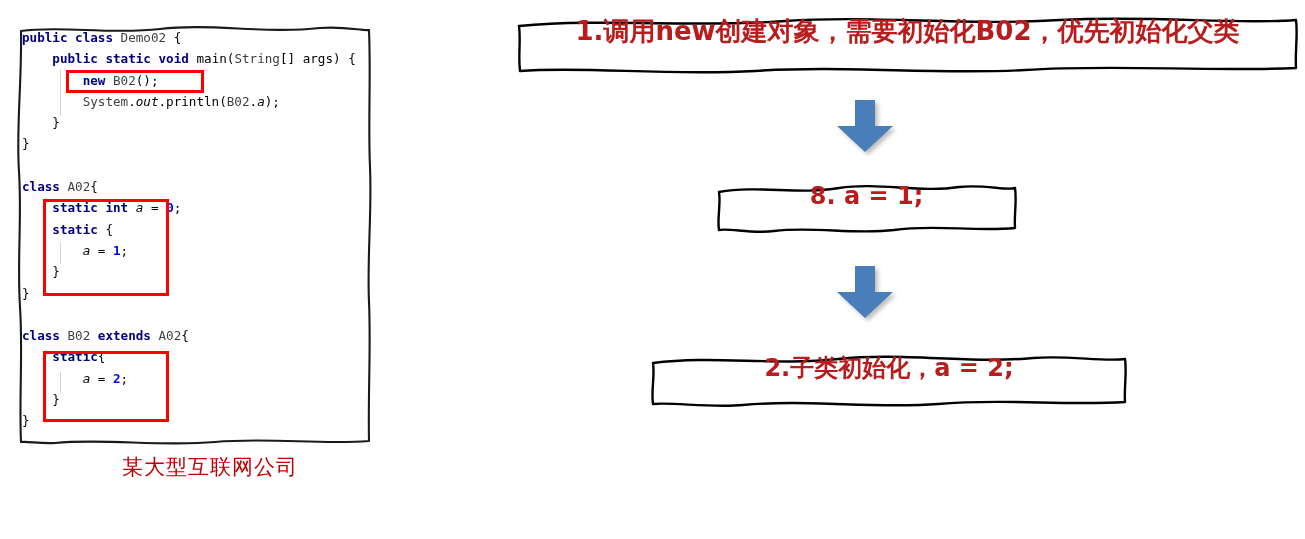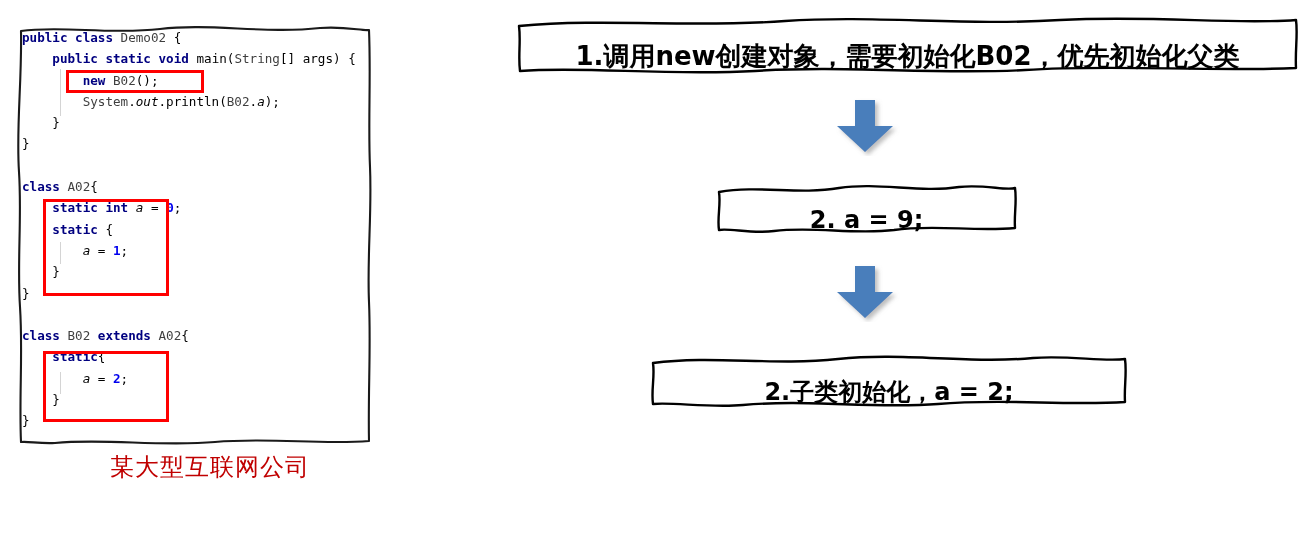--- a/index.html
+++ b/index.html
@@ -66,35 +66,35 @@
   }
 
   
   #caption {
     position: absolute;
     left: 20px;
     top: 452px;
     width: 380px;
     text-align: center;
     color: #c00000;
-    font-size: 24px;
+    font-size: 21px;
     line-height: 31px;
     font-family: "DejaVu Sans", "Liberation Sans", sans-serif;
     letter-spacing: 1px;
   }
   #caption div { display: block; }
 
   
   .flowbox {
     position: absolute;
     display: flex;
-    align-items: flex-end;
+    align-items: flex-start;
     justify-content: center;
     box-sizing: border-box;
-    color: #000000;
+    color: #b91c1c;
     font-weight: bold;
     font-family: "DejaVu Sans", "Liberation Sans", sans-serif;
     background: transparent;
     text-align: center;
   }
   .flowbox .flowlabel { position: relative; z-index: 2; }
   .flowbox .frame {
     position: absolute;
     left: 0; top: 0;
     width: 100%; height: 100%;
@@ -153,21 +153,21 @@
   </defs>
   <polygon points="24,2 44,2 44,28 62,28 34,54 6,28 24,28" fill="#4a7ebb" filter="url(#sh1)"></polygon>
 </svg>
 
 <div class="flowbox" id="flow-box-2">
   <svg class="frame" viewBox="0 0 305 52" preserveAspectRatio="none" xmlns="http://www.w3.org/2000/svg">
     <path d="M5,10 C45,3 85,13 125,6 C165,0 205,11 245,5 C270,2 292,9 301,6
              C303,19 300,32 301,46 C260,50 220,42 180,48 C140,53 100,44 60,49
              C38,52 16,46 5,48 C3,36 7,23 5,10 Z" fill="#ffffff" stroke="#000000" stroke-width="2.4" stroke-linejoin="round"></path>
   </svg>
-  <span class="flowlabel">2. a = 9;</span>
+  <span class="flowlabel">8. a = 1;</span>
 </div>
 
 <svg class="arrow" id="arrow-2" viewBox="0 0 72 58" xmlns="http://www.w3.org/2000/svg">
   <defs>
     <filter id="sh2" x="-30%" y="-30%" width="180%" height="180%">
       <feDropShadow dx="3" dy="3" stdDeviation="2.2" flood-color="#888888" flood-opacity="0.55"></feDropShadow>
     </filter>
   </defs>
   <polygon points="24,2 44,2 44,28 62,28 34,54 6,28 24,28" fill="#4a7ebb" filter="url(#sh2)"></polygon>
 </svg>

